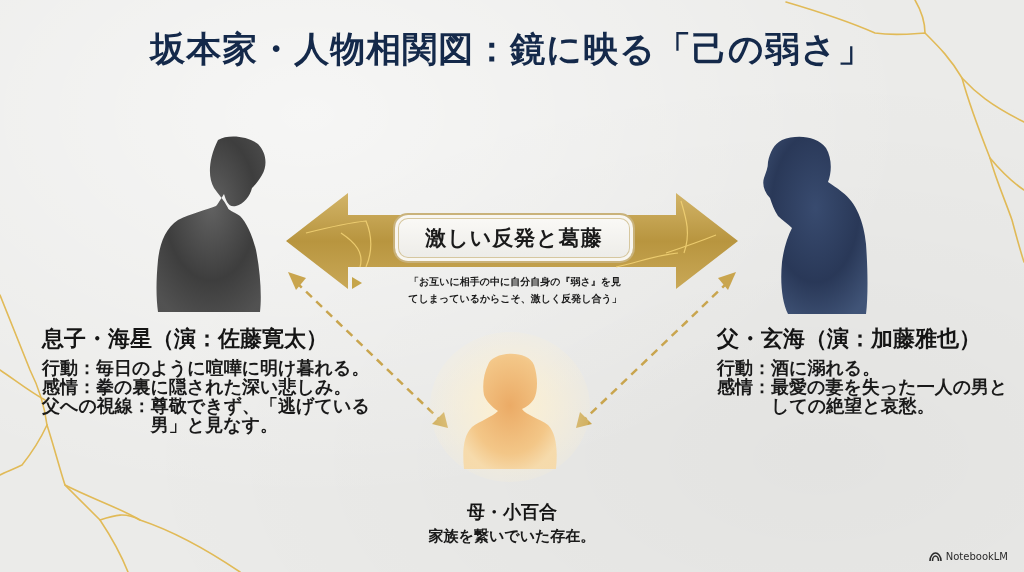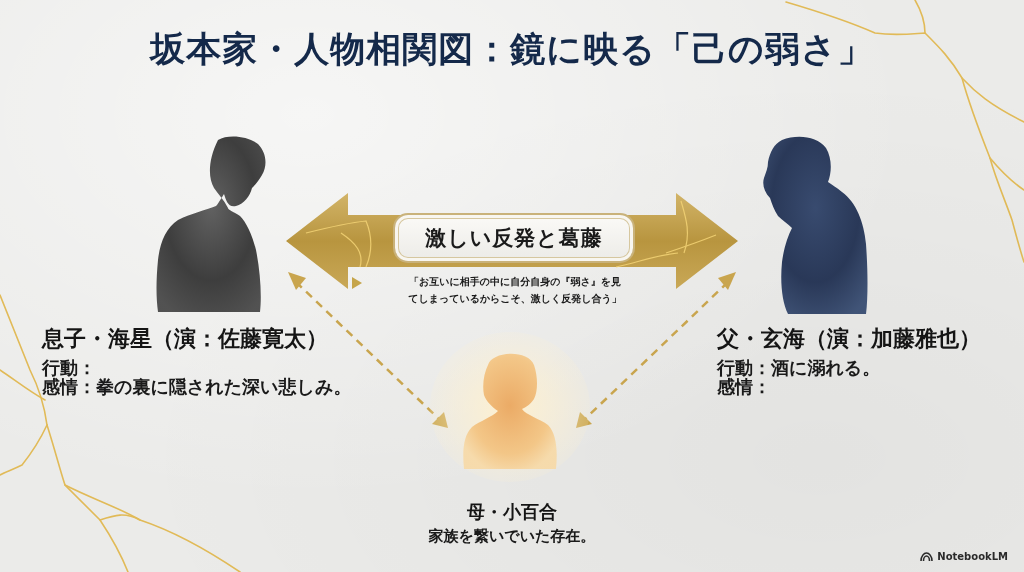--- a/index.html
+++ b/index.html
@@ -54,21 +54,21 @@
     .father-block { left: 717px; top: 324px; width: 300px; }
     .person-name { font-weight: bold; font-size: 22px; margin-bottom: 4px; color: #151515; }
     .row { display: flex; font-weight: bold; font-size: 18px; line-height: 19px; color: #1a1a1a; }
     .row .lbl { white-space: nowrap; }
     .row .val { flex: 1; }
     .mother-block { position: absolute; left: 380px; top: 500px; width: 264px; text-align: center; }
     .mother-name { font-weight: bold; font-size: 18px; color: #151515; }
     .mother-desc { font-weight: bold; font-size: 15px; margin-top: 3px; color: #1a1a1a; }
     .brand {
       position: absolute; right: 16px; bottom: 10px; display: flex; align-items: center; gap: 4px;
-      font-size: 10px; font-weight: bold; color: #2a2a2a;
+      font-size: 10px; font-weight: normal; color: #2a2a2a;
     }
     svg.dash { position: absolute; inset: 0; pointer-events: none; }
   </style>
 </head>
 <body>
 
 <div class="bg-texture"></div>
 
 <svg class="cracks" width="1024" height="572" viewBox="0 0 1024 572">
   <g fill="none" stroke="#e0b548" stroke-width="1.6" stroke-linecap="round" opacity="0.9">
@@ -144,35 +144,41 @@
 <div class="quote-marker"></div>
 <div class="quote">
   <div>「お互いに相手の中に自分自身の『弱さ』を見</div>
   <div>てしまっているからこそ、激しく反発し合う」</div>
 </div>
 
 <div class="person-block son-block">
   <div class="person-name">息子・海星（演：佐藤寛太）</div>
   <div class="row">
     <span class="lbl">行動：</span>
+    <span class="val">毎日のように喧嘩に明け暮れる。</span>
   </div>
   <div class="row">
     <span class="lbl">感情：</span>
     <span class="val">拳の裏に隠された深い悲しみ。</span>
   </div>
+  <div class="row">
+    <span class="lbl">父への視線：</span>
+    <span class="val">尊敬できず、「逃げている男」と見なす。</span>
+  </div>
 </div>
 
 <div class="person-block father-block">
   <div class="person-name">父・玄海（演：加藤雅也）</div>
   <div class="row">
     <span class="lbl">行動：</span>
     <span class="val">酒に溺れる。</span>
   </div>
   <div class="row">
     <span class="lbl">感情：</span>
+    <span class="val">最愛の妻を失った一人の男としての絶望と哀愁。</span>
   </div>
 </div>
 
 <svg class="figure fig-mother" viewBox="0 0 125 125" style="overflow:visible">
   <defs>
     <radialGradient id="motherGlow" cx="0.5" cy="0.5" r="0.6">
       <stop offset="0" stop-color="#fff1cf" stop-opacity="0.95"></stop>
       <stop offset="1" stop-color="#fff1cf" stop-opacity="0"></stop>
     </radialGradient>
     <radialGradient id="motherBody" cx="0.5" cy="0.45" r="0.6">

